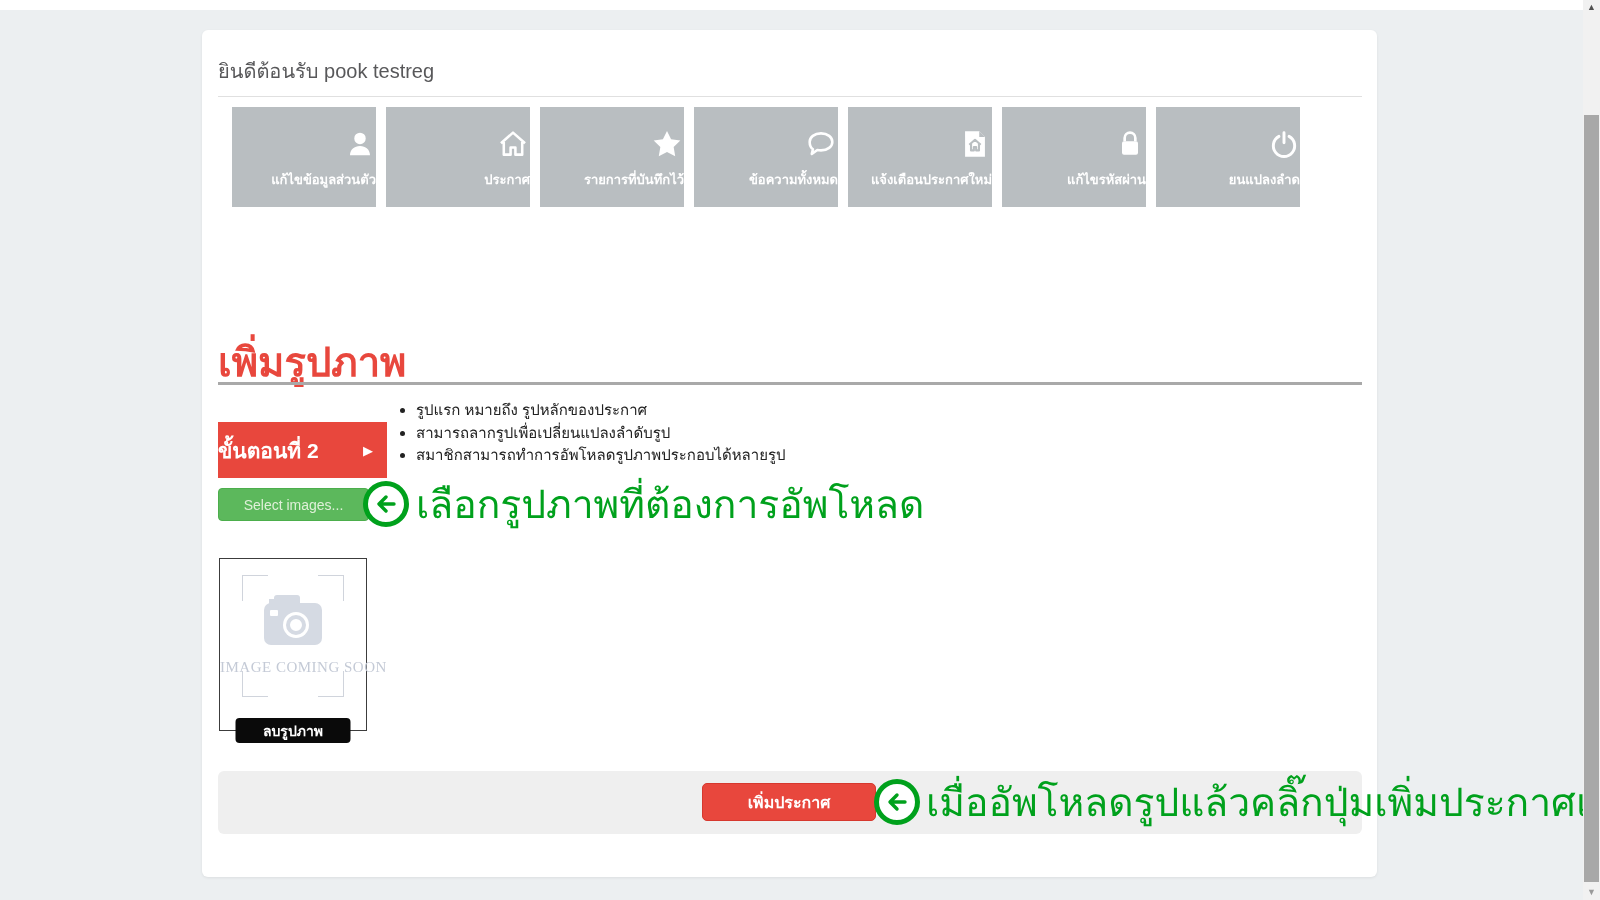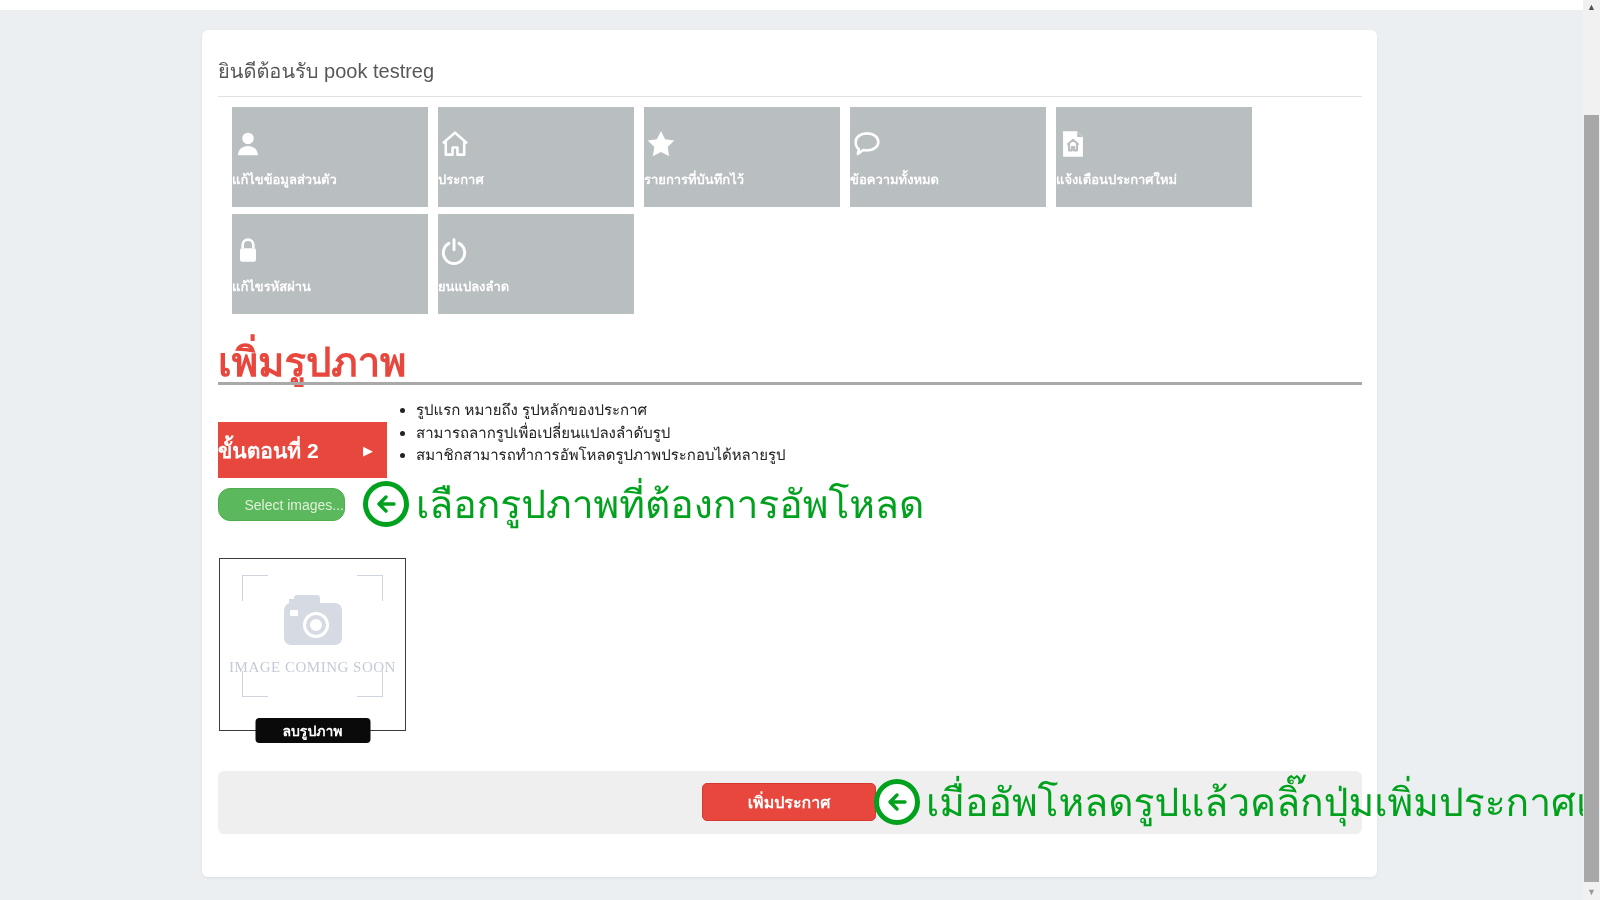--- a/index.html
+++ b/index.html
@@ -15,43 +15,43 @@
   .sb-thumb{ position:absolute; top:115px; left:1px; width:15px; height:767px; background:#a8a8a8; }
 
   
   .card { position:absolute; left:202px; top:30px; width:1175px; height:847px; background:#ffffff; border-radius:6px; box-shadow:0 1px 3px rgba(0,0,0,0.07); }
 
   .welcome { position:absolute; left:16px; top:25px; font-size:20px; color:#58585a; }
   .hr1 { position:absolute; left:16px; top:66px; width:1144px; height:1px; background:#e0e0e0; }
 
   
   .tiles { position:absolute; left:30px; top:77px; width:1120px; display:flex; flex-wrap:wrap; }
-  .tile { width:196px; height:100px; background:#b9bec1; margin:0 10px 7px 0; display:flex; flex-direction:column; align-items:flex-start; justify-content:center; cursor:pointer; }
+  .tile { width:144px; height:100px; background:#b9bec1; margin:0 10px 7px 0; display:flex; flex-direction:column; align-items:flex-end; justify-content:center; cursor:pointer; }
   .tile .ticon { height:38px; display:flex; align-items:center; justify-content:center; }
   .tile .tlabel { color:#ffffff; font-size:13px; margin-top:6px; font-weight:bold; }
 
   
   .section-title { position:absolute; left:16px; top:300px; font-size:40px; font-weight:bold; color:#e8473d; }
   .hr2 { position:absolute; left:16px; top:352px; width:1144px; height:3px; background:#a9a9a9; }
 
   .step-box { position:absolute; left:16px; top:392px; width:169px; height:56px; background:#e8473d; color:#fff; display:flex; align-items:center; font-size:21px; font-weight:bold; }
   .step-arrow { position:absolute; right:14px; top:50%; transform:translateY(-50%); font-size:13px; }
 
   .bullets { position:absolute; left:214px; top:369px; list-style:disc; font-size:15px; color:#222; }
   .bullets li { line-height:22.5px; }
 
   
-  .select-btn { position:absolute; left:16px; top:458px; width:127px; height:33px; background:#5cb85c; border:1px solid #4cae4c; border-radius:12px; color:#dff0d8; font-size:14px; cursor:pointer; font-family:inherit;text-align:right; }
+  .select-btn { position:absolute; left:16px; top:458px; width:151px; height:33px; background:#5cb85c; border:1px solid #4cae4c; border-radius:4px; color:#dff0d8; font-size:14px; cursor:pointer; font-family:inherit; }
   .green-circle { position:absolute; width:46px; height:46px; border:5px solid #00a11c; border-radius:50%; background:#fff; display:flex; align-items:center; justify-content:center; }
   .gc1 { left:161px; top:451px; }
   .green-hint { position:absolute; color:#00a11c; font-size:39px; white-space:nowrap; display:flex; align-items:center; }
   .gh1 { left:214px; top:451px; height:46px; }
 
   
-  .ph-box { position:absolute; left:17px; top:528px; width:187px; height:173px; border:1px solid #3c3c3c; background:#fff; }
+  .ph-box { position:absolute; left:17px; top:528px; width:148px; height:173px; border:1px solid #3c3c3c; background:#fff; }
   .ph-frame { position:absolute; left:22px; right:22px; top:16px; bottom:33px; }
   .corner { position:absolute; width:26px; height:26px; border:0 solid #d0d4dc; }
   .c-tl { left:0; top:0; border-left-width:1px; border-top-width:1px; }
   .c-tr { right:0; top:0; border-right-width:1px; border-top-width:1px; }
   .c-bl { left:0; bottom:0; border-left-width:1px; border-bottom-width:1px; }
   .c-br { right:0; bottom:0; border-right-width:1px; border-bottom-width:1px; }
   .ph-camera { position:absolute; left:50%; top:34px; transform:translateX(-50%); }
   .ph-text { position:absolute; left:0; right:0; top:100px; text-align:center; font-family:"Liberation Serif","DejaVu Serif",serif; font-size:15px; color:#c4cad6; letter-spacing:0.5px; white-space:nowrap; }
   .del-btn { position:absolute; left:50%; transform:translateX(-50%); top:143px; width:115px; height:25px; background:#0a0a0a; border:none; border-radius:4px; color:#fff; font-weight:bold; font-size:14px; cursor:pointer; font-family:inherit;margin-top:16px; }
 

